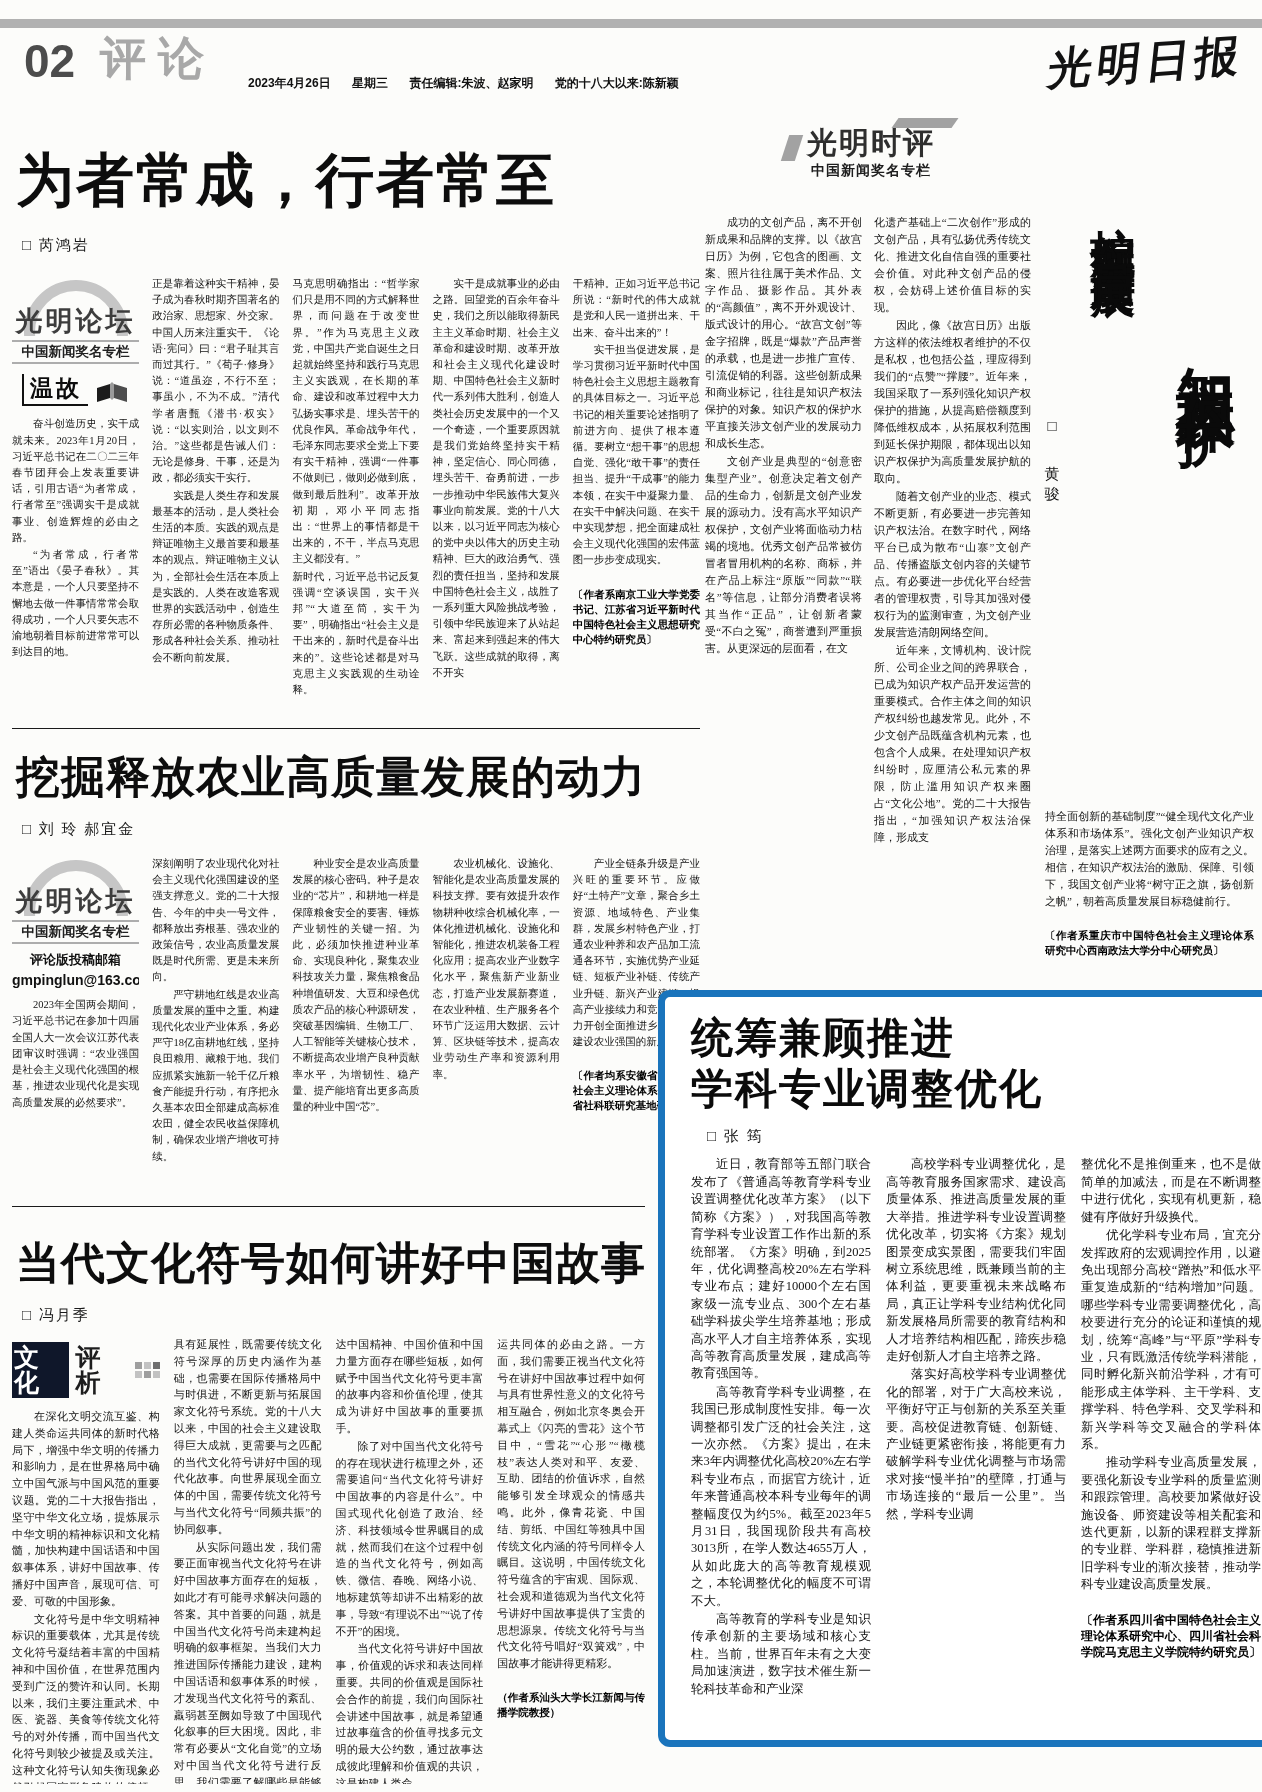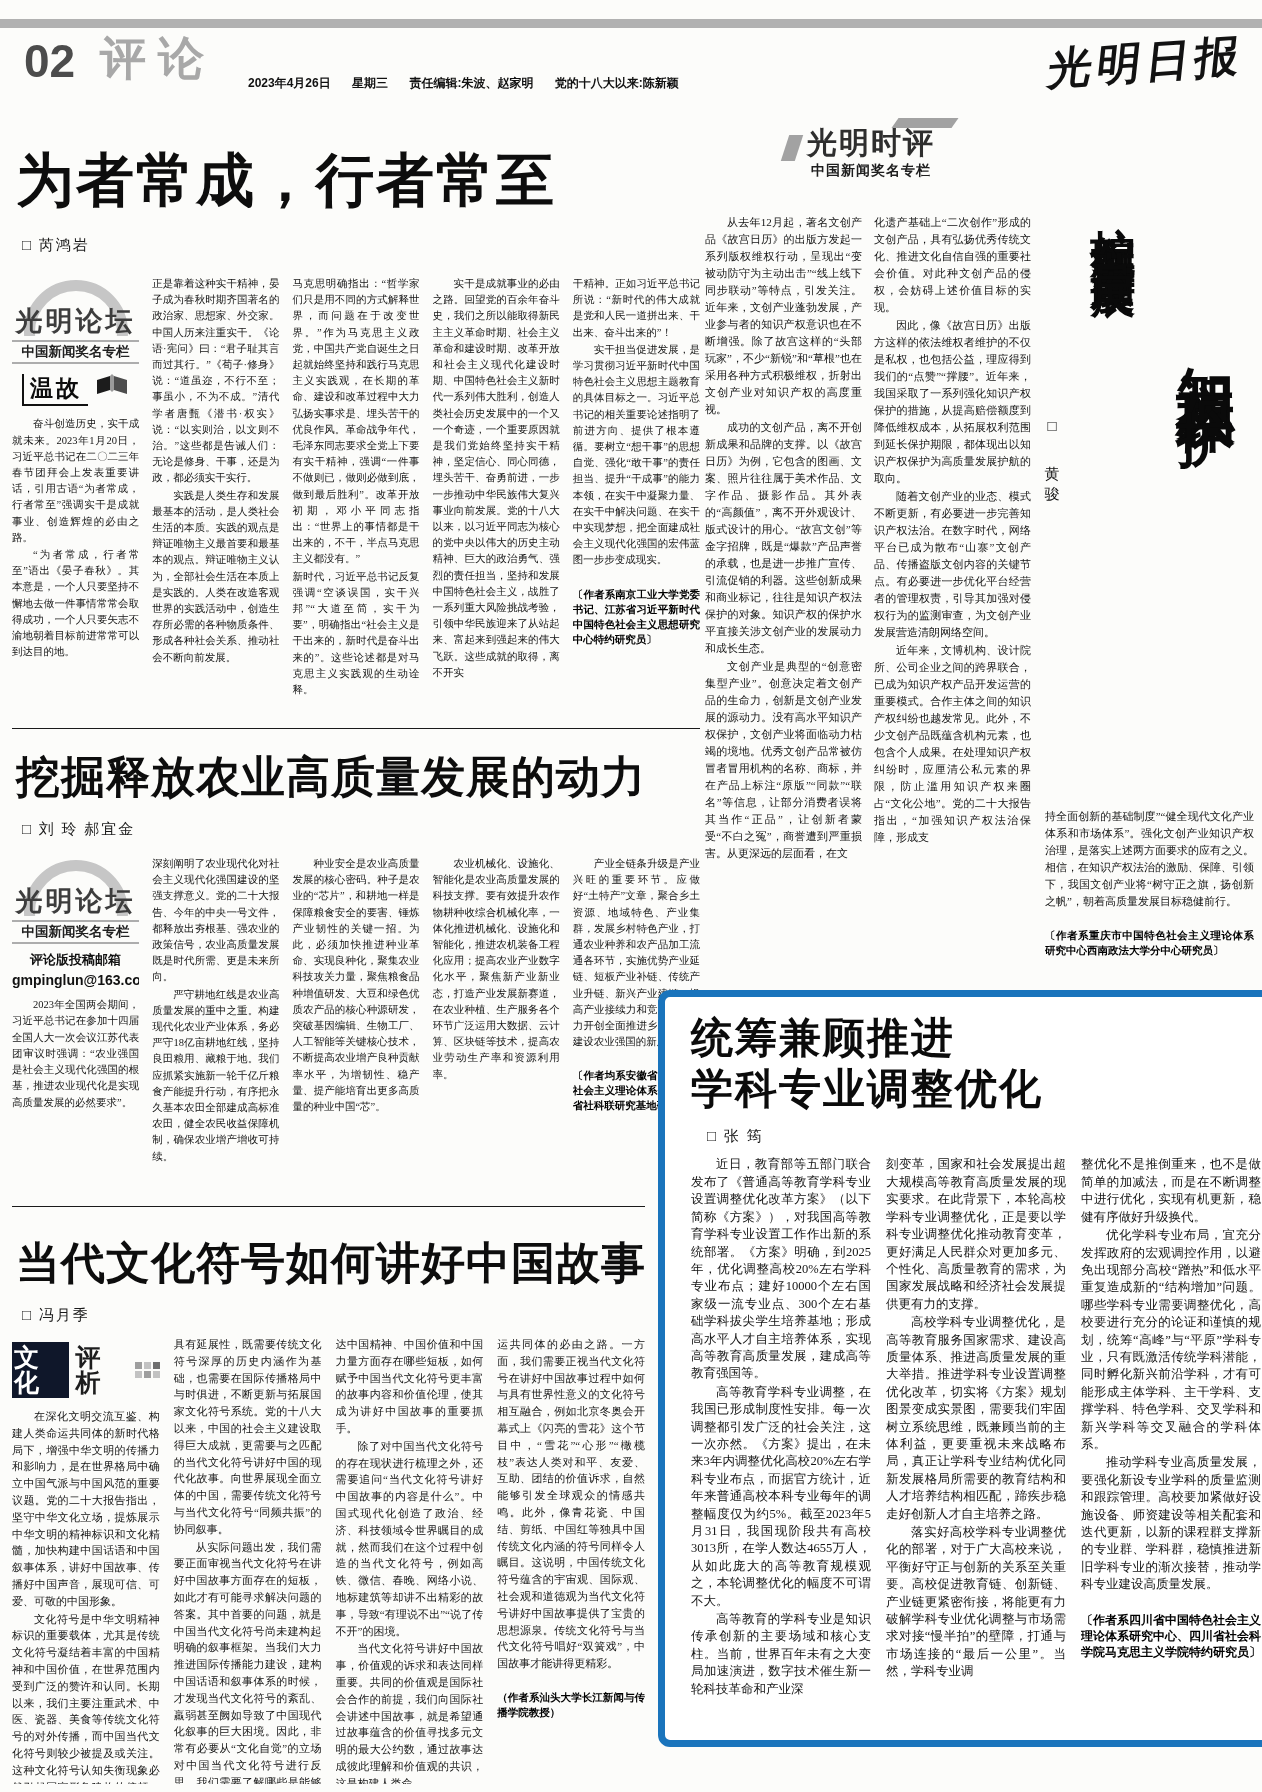--- a/index.html
+++ b/index.html
@@ -35,21 +35,21 @@
   
   .badge-lt{position:relative;text-align:center;margin-bottom:8px;padding-top:4px;}
   .arc{width:112px;height:56px;overflow:hidden;margin:0 auto -30px auto;}
   .arc::before{content:"";display:block;width:104px;height:104px;margin:0 auto;border-radius:50%;
                border:11px solid #c6c6c6;box-sizing:border-box;}
   .blt-title{position:relative;font:900 27px/1.15 "Liberation Sans",sans-serif;color:#3d3d3d;letter-spacing:3px;}
   .blt-sub{position:relative;font:900 13.5px/1.5 "Liberation Sans",sans-serif;color:#222;
            border-top:2px solid #adadad;border-bottom:2px solid #adadad;margin-top:3px;}
   .blt-mail-label{font:700 13px/1.6 "Liberation Sans",sans-serif;color:#111;margin-top:6px;}
   .blt-mail{font:700 14px/1.3 "Liberation Sans",sans-serif;color:#111;}
-  .wengu{display:flex;align-items:flex-start;justify-content:center;gap:7px;margin:10px auto 10px auto;}
+  .wengu{display:flex;align-items:flex-end;justify-content:center;gap:7px;margin:10px auto 10px auto;}
   .wengu-t{font:900 23px/1 "Liberation Serif",serif;color:#0c0c0c;letter-spacing:3px;
            border-left:2px solid #111;border-bottom:2px solid #111;padding:3px 6px 4px 6px;}
 
   
   .badge-sp{position:absolute;left:766px;top:126px;width:210px;text-align:center;}
   .sp-main{position:relative;display:inline-block;font:900 30px/1.1 "Liberation Sans",sans-serif;color:#2e2e2e;letter-spacing:2px;padding:0 10px;}
   .sp-main::before{content:"";position:absolute;left:-12px;bottom:-2px;width:14px;height:26px;background:#a2a2a2;transform:skewX(-18deg);}
   .sp-main::after{content:"";position:absolute;right:-10px;top:-8px;width:60px;height:10px;background:#a2a2a2;transform:skewX(-35deg);}
   .sp-sub{font:900 14px/1.6 "Liberation Sans",sans-serif;color:#1e1e1e;letter-spacing:1px;}
 
@@ -223,21 +223,20 @@
   <div class="badge-sp">
     <div class="sp-main">光明时评</div>
     <div class="sp-sub">中国新闻奖名专栏</div>
   </div>
 
   <div class="b-kicker">知识产权保护</div>
   <div class="b-title">护航文创产业高质量发展</div>
   <div class="b-byline">□ 黄 骏</div>
 
   <div class="b-col" style="left:705px;top:214px;width:157px;height:795px;">
-      <p>从去年12月起，著名文创产品《故宫日历》的出版方发起一系列版权维权行动，呈现出“变被动防守为主动出击”“线上线下同步联动”等特点，引发关注。近年来，文创产业蓬勃发展，产业参与者的知识产权意识也在不断增强。除了故宫这样的“头部玩家”，不少“新锐”和“草根”也在采用各种方式积极维权，折射出文创产业对知识产权的高度重视。</p>
       <p>成功的文创产品，离不开创新成果和品牌的支撑。以《故宫日历》为例，它包含的图画、文案、照片往往属于美术作品、文字作品、摄影作品。其外表的“高颜值”，离不开外观设计、版式设计的用心。“故宫文创”等金字招牌，既是“爆款”产品声誉的承载，也是进一步推广宣传、引流促销的利器。这些创新成果和商业标记，往往是知识产权法保护的对象。知识产权的保护水平直接关涉文创产业的发展动力和成长生态。</p>
       <p>文创产业是典型的“创意密集型产业”。创意决定着文创产品的生命力，创新是文创产业发展的源动力。没有高水平知识产权保护，文创产业将面临动力枯竭的境地。优秀文创产品常被仿冒者冒用机构的名称、商标，并在产品上标注“原版”“同款”“联名”等信息，让部分消费者误将其当作“正品”，让创新者蒙受“不白之冤”，商誉遭到严重损害。从更深远的层面看，在文</p>
     </div>
   <div class="b-col" style="left:874px;top:214px;width:157px;height:795px;">
       <p class="cont">化遗产基础上“二次创作”形成的文创产品，具有弘扬优秀传统文化、推进文化自信自强的重要社会价值。对此种文创产品的侵权，会妨碍上述价值目标的实现。</p>
       <p>因此，像《故宫日历》出版方这样的依法维权者维护的不仅是私权，也包括公益，理应得到我们的“点赞”“撑腰”。近年来，我国采取了一系列强化知识产权保护的措施，从提高赔偿额度到降低维权成本，从拓展权利范围到延长保护期限，都体现出以知识产权保护为高质量发展护航的取向。</p>
       <p>随着文创产业的业态、模式不断更新，有必要进一步完善知识产权法治。在数字时代，网络平台已成为散布“山寨”文创产品、传播盗版文创内容的关键节点。有必要进一步优化平台经营者的管理权责，引导其加强对侵权行为的监测审查，为文创产业发展营造清朗网络空间。</p>
       <p>近年来，文博机构、设计院所、公司企业之间的跨界联合，已成为知识产权产品开发运营的重要模式。合作主体之间的知识产权纠纷也越发常见。此外，不少文创产品既蕴含机构元素，也包含个人成果。在处理知识产权纠纷时，应厘清公私元素的界限，防止滥用知识产权来圈占“文化公地”。党的二十大报告指出，“加强知识产权法治保障，形成支</p>
     </div>
   <div class="b-col" style="left:1045px;top:808px;width:209px;height:202px;">
@@ -253,21 +252,20 @@
       <div>学科专业调整优化</div>
     </div>
     <div class="box-byline">□ 张 筠</div>
     <div class="box-cols">
       <div class="box-col">
           <p>近日，教育部等五部门联合发布了《普通高等教育学科专业设置调整优化改革方案》（以下简称《方案》），对我国高等教育学科专业设置工作作出新的系统部署。《方案》明确，到2025年，优化调整高校20%左右学科专业布点；建好10000个左右国家级一流专业点、300个左右基础学科拔尖学生培养基地；形成高水平人才自主培养体系，实现高等教育高质量发展，建成高等教育强国等。</p>
           <p>高等教育学科专业调整，在我国已形成制度性安排。每一次调整都引发广泛的社会关注，这一次亦然。《方案》提出，在未来3年内调整优化高校20%左右学科专业布点，而据官方统计，近年来普通高校本科专业每年的调整幅度仅为约5%。截至2023年5月31日，我国现阶段共有高校3013所，在学人数达4655万人，从如此庞大的高等教育规模观之，本轮调整优化的幅度不可谓不大。</p>
           <p>高等教育的学科专业是知识传承创新的主要场域和核心支柱。当前，世界百年未有之大变局加速演进，数字技术催生新一轮科技革命和产业深</p>
         </div>
       <div class="box-col">
-          <p class="cont">刻变革，国家和社会发展提出超大规模高等教育高质量发展的现实要求。在此背景下，本轮高校学科专业调整优化，正是要以学科专业调整优化推动教育变革，更好满足人民群众对更加多元、个性化、高质量教育的需求，为国家发展战略和经济社会发展提供更有力的支撑。</p>
           <p>高校学科专业调整优化，是高等教育服务国家需求、建设高质量体系、推进高质量发展的重大举措。推进学科专业设置调整优化改革，切实将《方案》规划图景变成实景图，需要我们牢固树立系统思维，既兼顾当前的主体利益，更要重视未来战略布局，真正让学科专业结构优化同新发展格局所需要的教育结构和人才培养结构相匹配，蹄疾步稳走好创新人才自主培养之路。</p>
           <p>落实好高校学科专业调整优化的部署，对于广大高校来说，平衡好守正与创新的关系至关重要。高校促进教育链、创新链、产业链更紧密衔接，将能更有力破解学科专业优化调整与市场需求对接“慢半拍”的壁障，打通与市场连接的“最后一公里”。当然，学科专业调</p>
         </div>
       <div class="box-col">
         <div>
             <p class="cont">整优化不是推倒重来，也不是做简单的加减法，而是在不断调整中进行优化，实现有机更新，稳健有序做好升级换代。</p>
             <p>优化学科专业布局，宜充分发挥政府的宏观调控作用，以避免出现部分高校“蹭热”和低水平重复造成新的“结构增加”问题。哪些学科专业需要调整优化，高校要进行充分的论证和谨慎的规划，统筹“高峰”与“平原”学科专业，只有既激活传统学科潜能，同时孵化新兴前沿学科，才有可能形成主体学科、主干学科、支撑学科、特色学科、交叉学科和新兴学科等交叉融合的学科体系。</p>
             <p>推动学科专业高质量发展，要强化新设专业学科的质量监测和跟踪管理。高校要加紧做好设施设备、师资建设等相关配套和迭代更新，以新的课程群支撑新的专业群、学科群，稳慎推进新旧学科专业的渐次接替，推动学科专业建设高质量发展。</p>
           </div>
         <div class="note">〔作者系四川省中国特色社会主义理论体系研究中心、四川省社会科学院马克思主义学院特约研究员〕</div>

